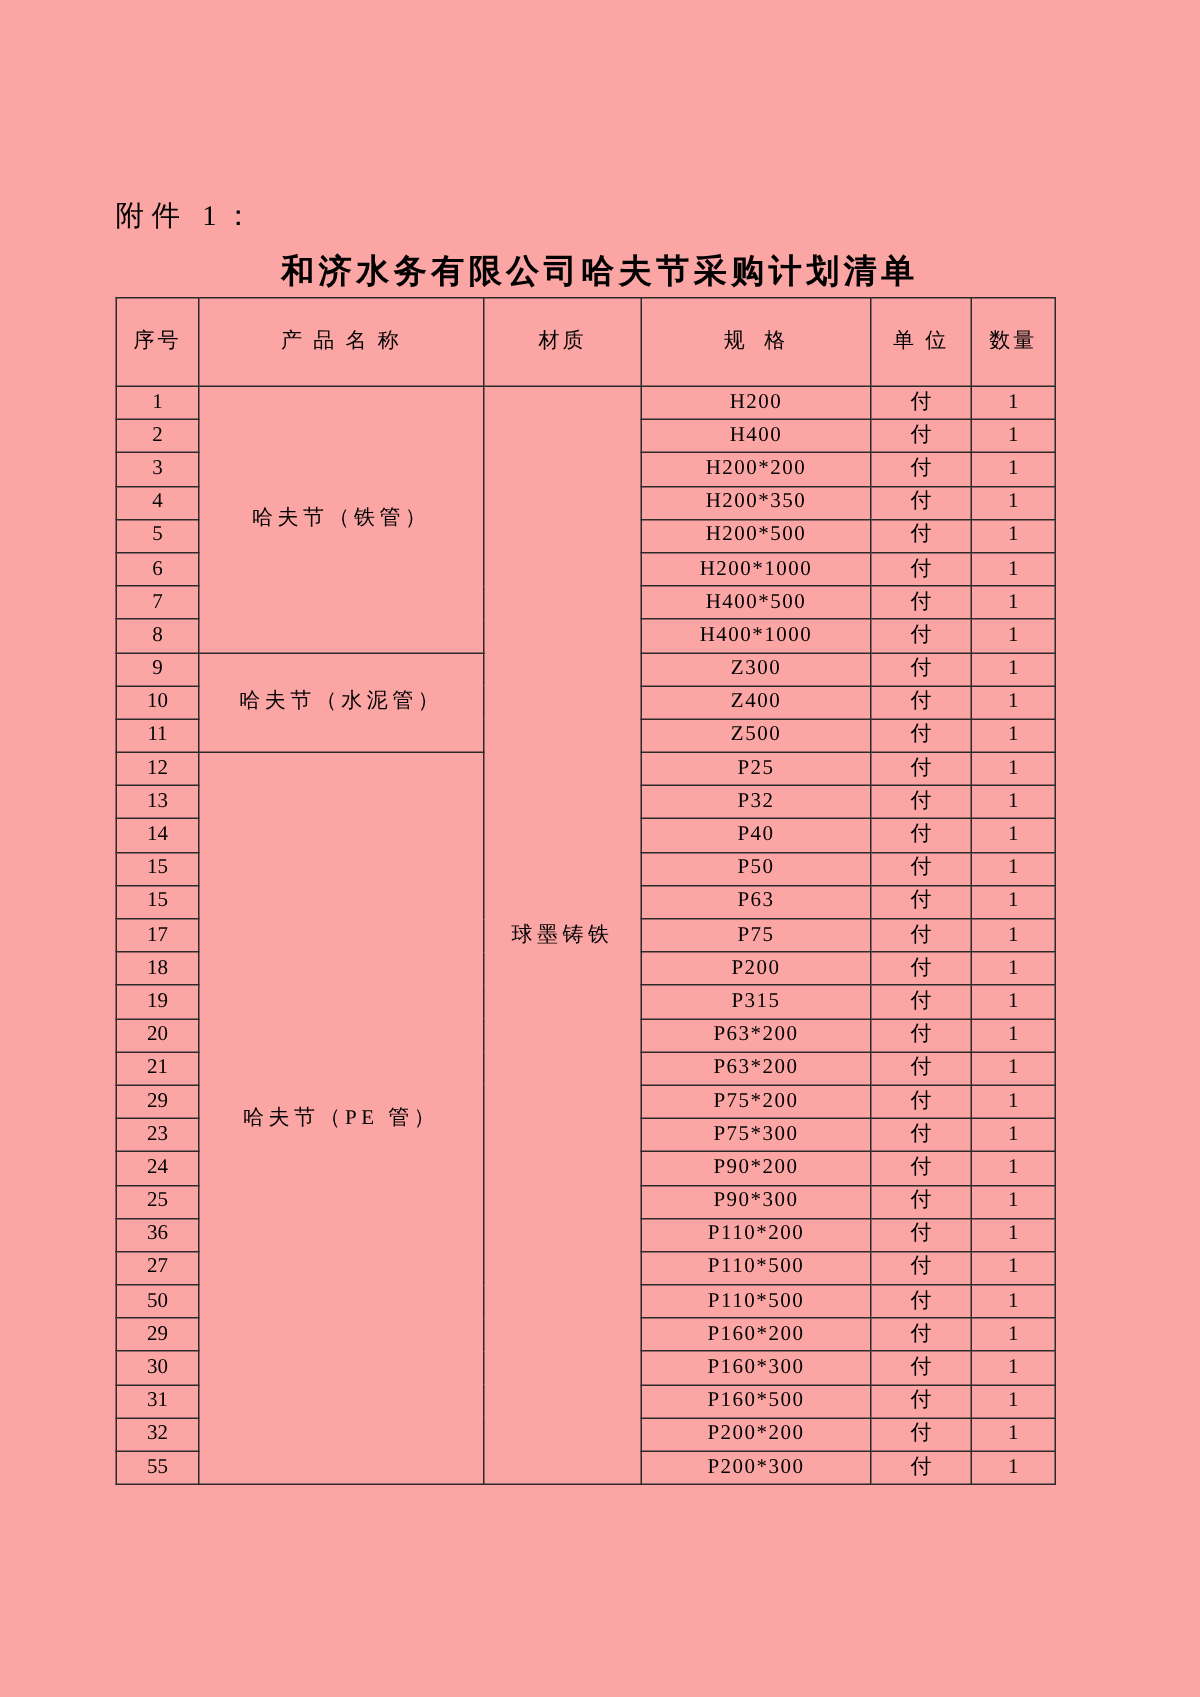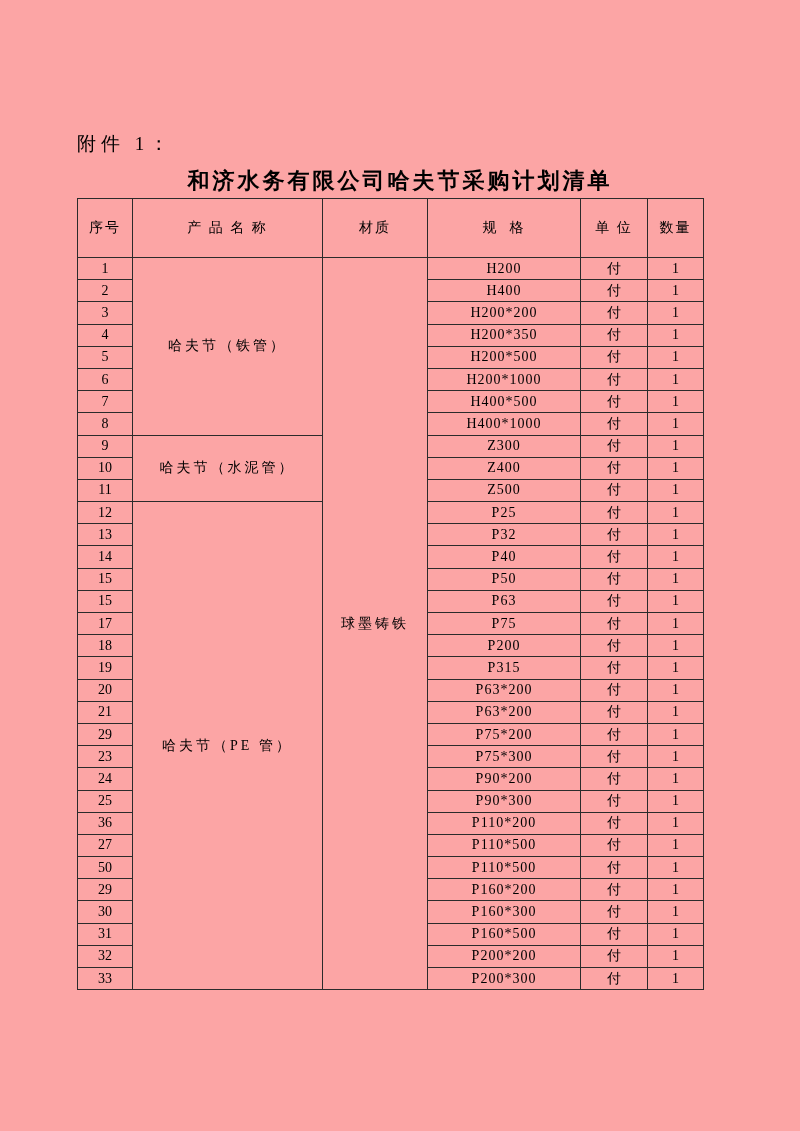--- a/index.html
+++ b/index.html
@@ -286,21 +286,21 @@
           <td class="unit-cell">付</td>
           <td class="qty-cell">1</td>
         </tr>
         <tr>
           <td class="seq-cell">32</td>
           <td class="spec-cell">P200*200</td>
           <td class="unit-cell">付</td>
           <td class="qty-cell">1</td>
         </tr>
         <tr>
-          <td class="seq-cell">33</td>
+          <td class="seq-cell">55</td>
           <td class="spec-cell">P200*300</td>
           <td class="unit-cell">付</td>
           <td class="qty-cell">1</td>
         </tr>
       </tbody>
   </table>
 
 </div>
 
 </body></html>

